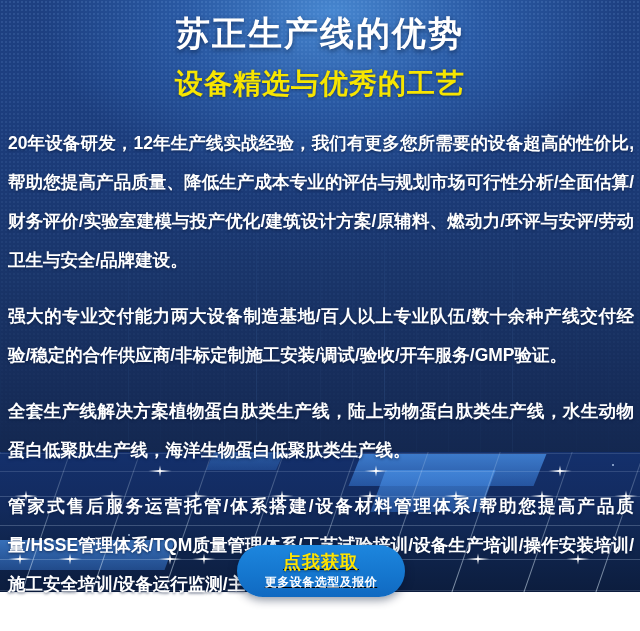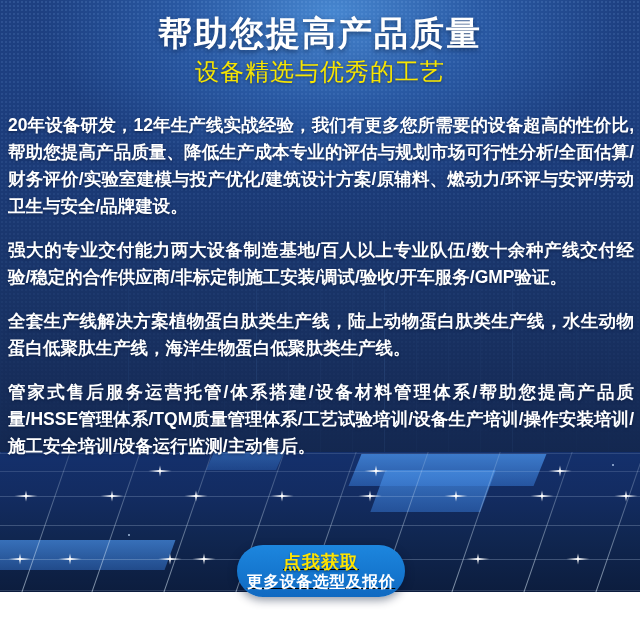--- a/index.html
+++ b/index.html
@@ -138,42 +138,42 @@
     margin: 0;
     padding-top: 12px;
     font-size: 34px;
     line-height: 42px;
     font-weight: bold;
     color: #ffffff;
     letter-spacing: 2px;
     text-shadow: 0 2px 5px rgba(4,18,46,0.55);
   }
   .subtitle {
-    margin: 0;
+    margin: 12px;
     padding-top: 4px;
-    font-size: 24px;
+    font-size: 28px;
     line-height: 28px;
-    font-weight: normal;
+    font-weight: bold;
     color: #f7e500;
     letter-spacing: 1px;
     text-shadow: 0 1px 3px rgba(10,30,70,0.6);
   }
 
   
   .copy {
     position: absolute;
     left: 8px;
     top: 112px;
     width: 626px;
     z-index: 6;
   }
   .para {
-    margin: 0 0 17px 0;
+    margin: 12px 0 17px 0;
     font-size: 17.5px;
-    line-height: 27px;
+    line-height: 39px;
     font-weight: bold;
     color: #ffffff;
     text-align: justify;
     text-justify: inter-character;
     letter-spacing: 0px;
     text-shadow: 0 1px 3px rgba(6,22,56,0.7);
   }
   .para:last-child { margin-bottom: 0; }
 
   
@@ -197,21 +197,21 @@
   }
   .cta-main {
     font-size: 18px;
     line-height: 22px;
     font-weight: bold;
     color: #ffe400;
     letter-spacing: 1px;
     text-shadow: 0 1px 2px rgba(8,40,90,0.5);
   }
   .cta-sub {
-    font-size: 16px;
+    font-size: 12px;
     line-height: 18px;
     font-weight: bold;
     color: #ffffff;
     letter-spacing: 0.5px;
   }
 
   
   .footer-pad {
     position: absolute;
     left: 0; top: 592px;
@@ -271,21 +271,21 @@
 
     <div class="spark" style="left:160px; top:19px;"></div>
     <div class="spark" style="left:376px; top:19px;"></div>
     <div class="spark" style="left:560px; top:19px;"></div>
 
     <div class="dot-speck" style="left:128px; top:82px;"></div>
     <div class="dot-speck" style="left:612px; top:12px;"></div>
   </div>
 
   <div class="header">
-    <h1 class="title">帮助您提高产品质量</h1>
+    <h1 class="title">苏正生产线的优势</h1>
     <h2 class="subtitle">设备精选与优秀的工艺</h2>
   </div>
 
   <div class="copy">
     <p class="para">20年设备研发，12年生产线实战经验，我们有更多您所需要的设备超高的性价比,帮助您提高产品质量、降低生产成本专业的评估与规划市场可行性分析/全面估算/财务评价/实验室建模与投产优化/建筑设计方案/原辅料、燃动力/环评与安评/劳动卫生与安全/品牌建设。</p>
     <p class="para">强大的专业交付能力两大设备制造基地/百人以上专业队伍/数十余种产线交付经验/稳定的合作供应商/非标定制施工安装/调试/验收/开车服务/GMP验证。</p>
     <p class="para">全套生产线解决方案植物蛋白肽类生产线，陆上动物蛋白肽类生产线，水生动物蛋白低聚肽生产线，海洋生物蛋白低聚肽类生产线。</p>
     <p class="para">管家式售后服务运营托管/体系搭建/设备材料管理体系/帮助您提高产品质量/HSSE管理体系/TQM质量管理体系/工艺试验培训/设备生产培训/操作安装培训/施工安全培训/设备运行监测/主动售后。</p>
   </div>
 

